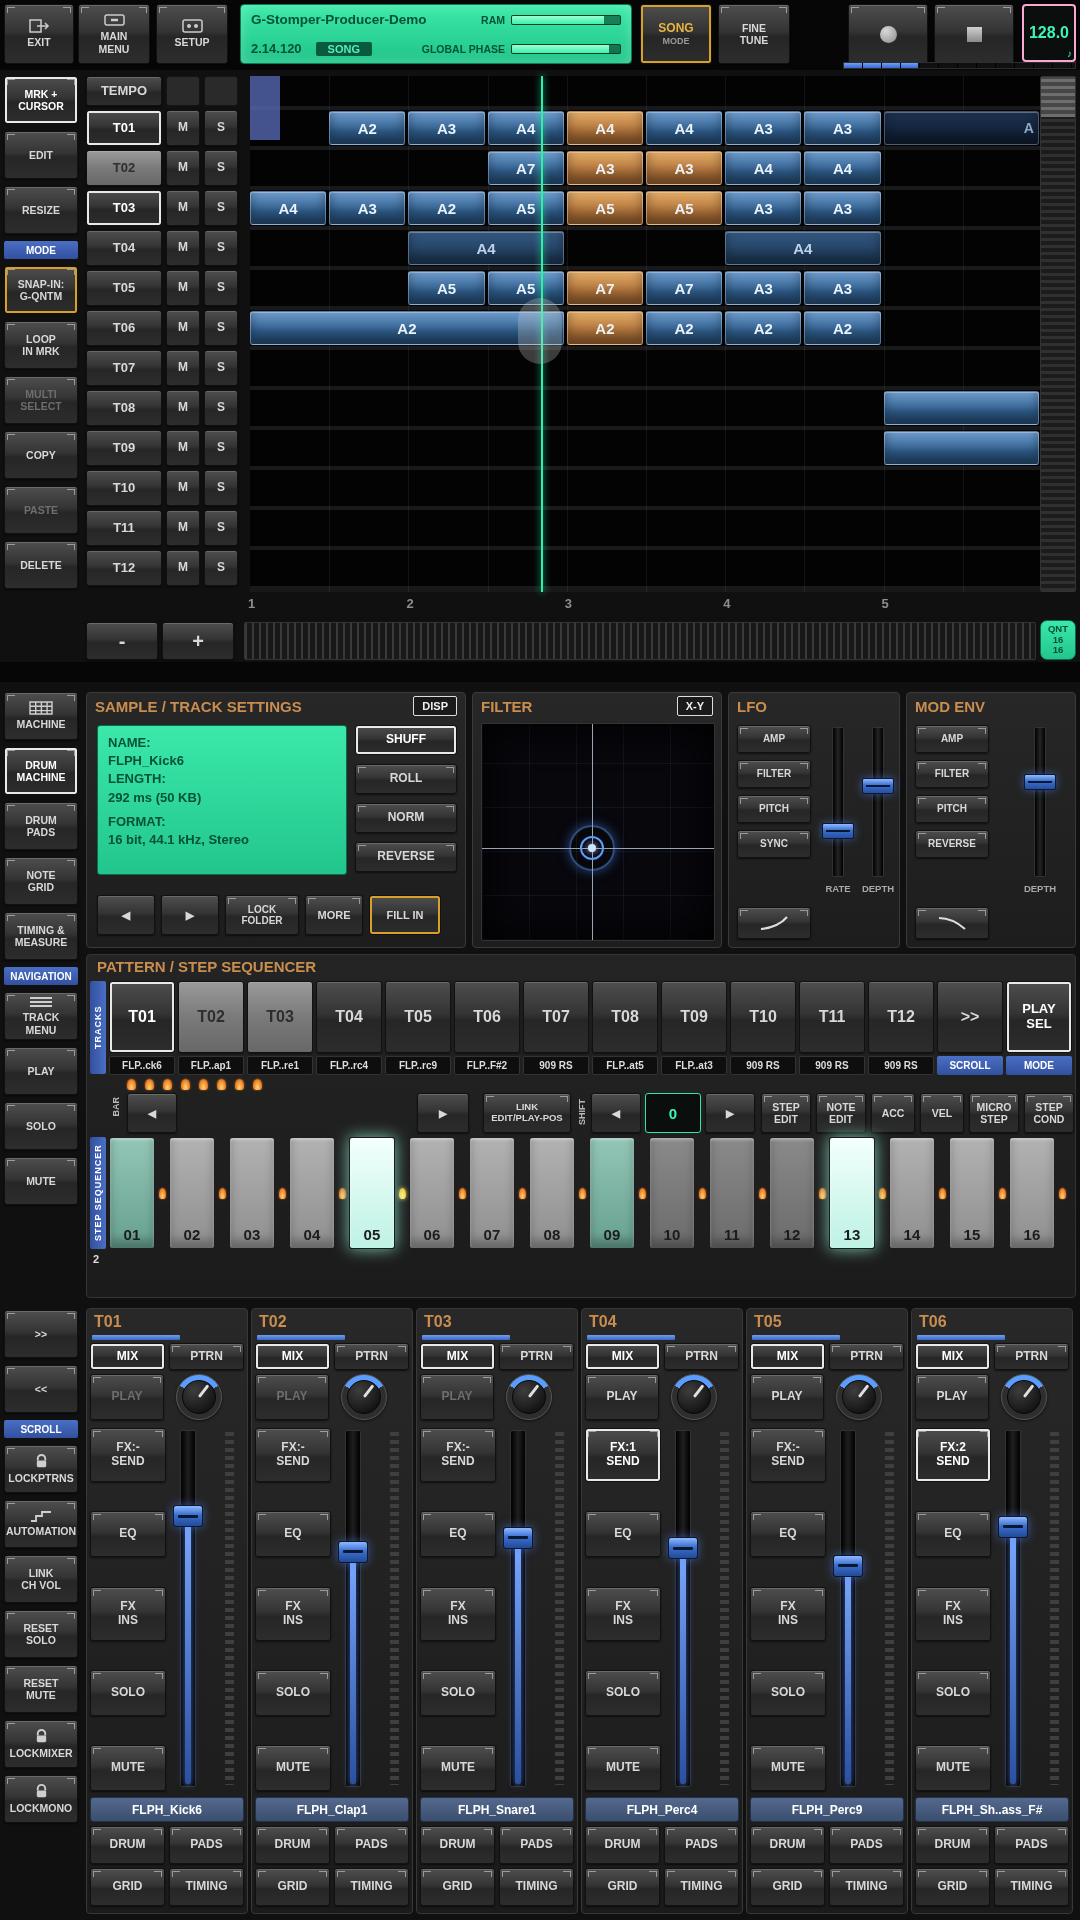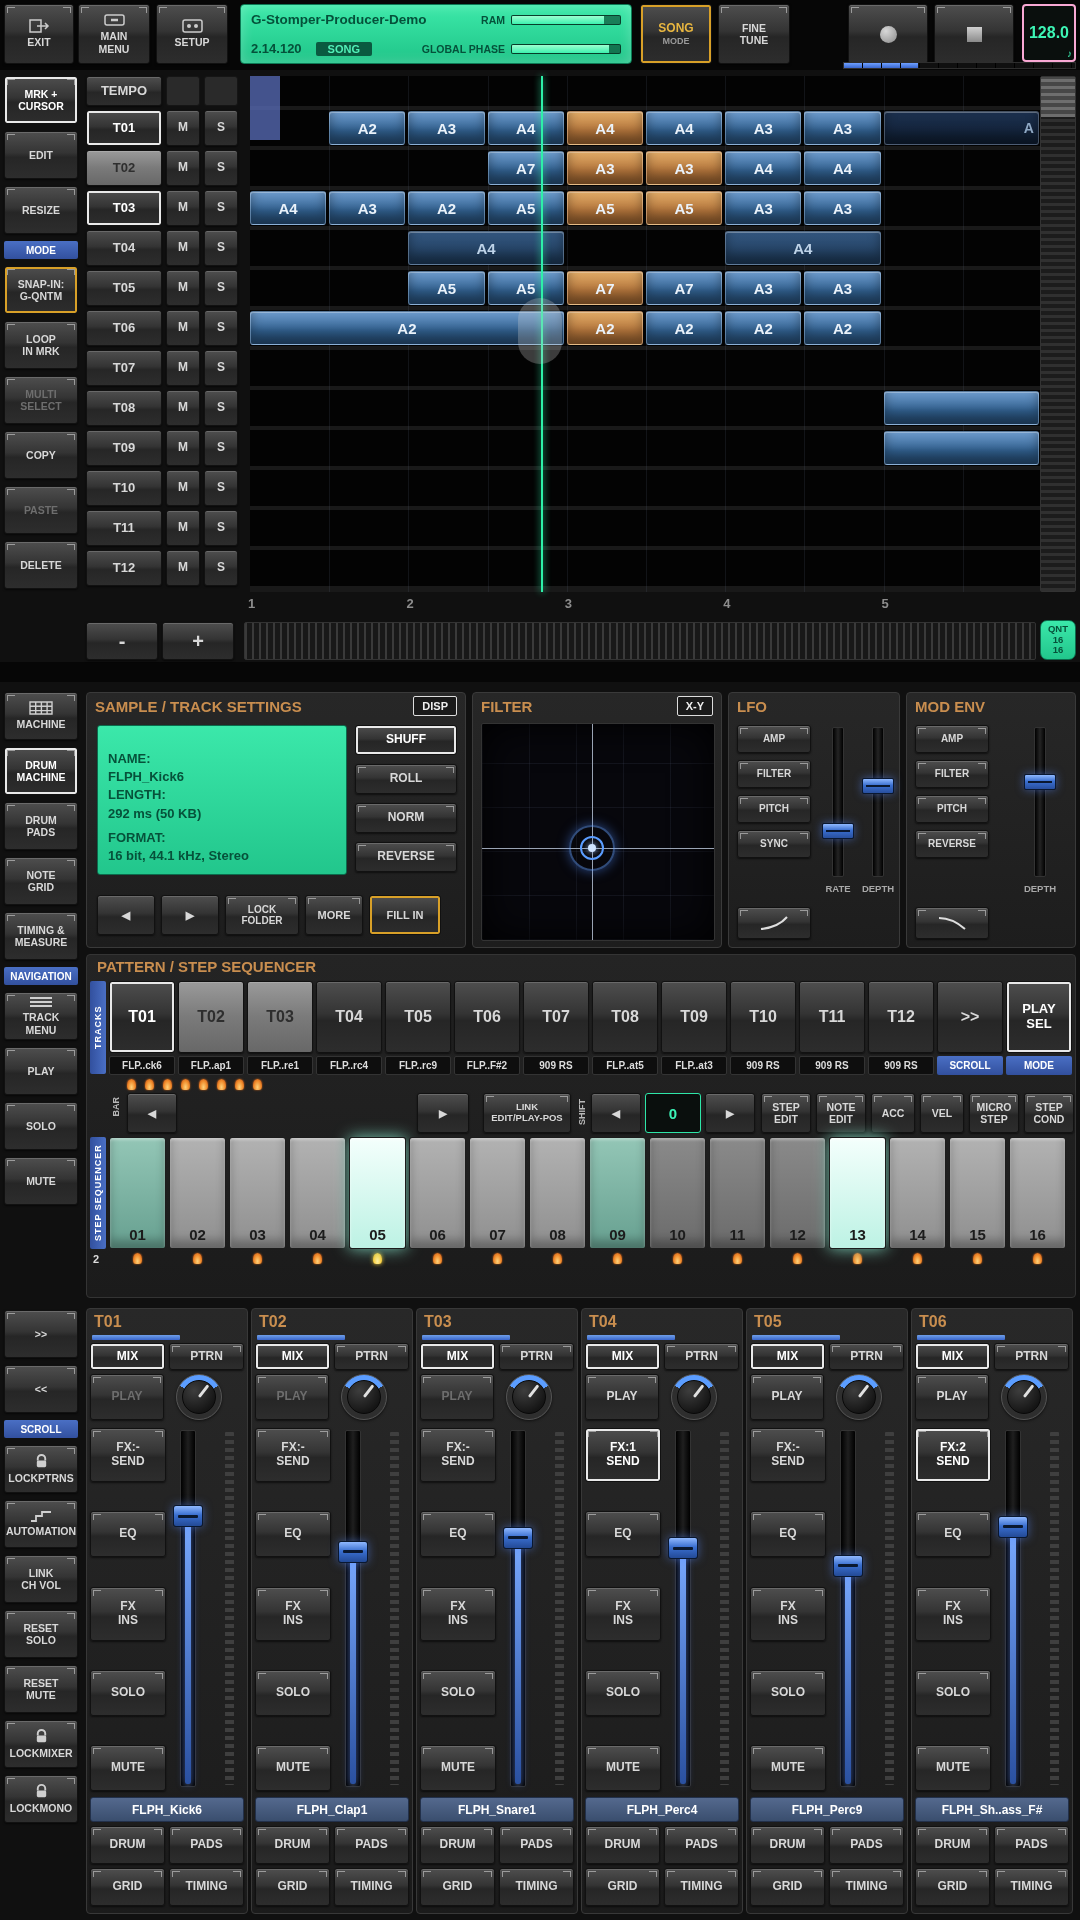--- a/index.html
+++ b/index.html
@@ -97,21 +97,21 @@
   .panel-header{display:flex;justify-content:space-between;align-items:center;padding:4px 8px;
        color:#c98e4f;font-weight:bold;font-size:15px;height:26px}
   .mini{height:20px;padding:0 8px;font-size:11px;font-weight:bold;border:1px solid #ddd;background:#1a1a1a;
        color:#eee;border-radius:2px;display:flex;align-items:center}
   #panel-sample{left:86px;width:380px}
   #panel-filter{left:472px;width:250px}
   #panel-lfo{left:728px;width:172px}
   #panel-modenv{left:906px;width:170px}
   .info-display{position:absolute;left:10px;top:32px;width:250px;height:150px;
        background:linear-gradient(180deg,#3be8aa,#22c68c);border:1px solid #0b6b4c;border-radius:3px;
-       padding:24px 10px;color:#06513a;font-size:13px;font-weight:bold;line-height:1.4}
+       padding:8px 10px;color:#06513a;font-size:13px;font-weight:bold;line-height:1.4}
   .samp-col{position:absolute;left:268px;top:32px;width:102px;display:flex;flex-direction:column;gap:9px}
   .samp-col .btn{height:30px;font-size:12px}
   .samp-bottom{position:absolute;left:10px;top:202px;display:flex;gap:6px}
   .samp-bottom .btn{height:40px;font-size:11px}
   #xy-pad{position:absolute;left:8px;top:30px;width:234px;height:218px;background:#07070c;border:1px solid #333;border-radius:2px;
        box-shadow:inset 0 0 40px #000;overflow:hidden;
        background-image:repeating-linear-gradient(90deg,rgba(80,90,115,.16) 0 1px,transparent 1px 47px),
                         repeating-linear-gradient(0deg,rgba(80,90,115,.16) 0 1px,transparent 1px 44px)}
   .xy-vline{position:absolute;top:0;bottom:0;width:1px;background:#9aa4b4}
   .xy-hline{position:absolute;left:0;right:0;height:1px;background:#9aa4b4}
@@ -146,21 +146,21 @@
   .slot-tag{height:19px}
   .vlabel{position:absolute;writing-mode:vertical-rl;transform:rotate(180deg);color:#b8b8b8;font-size:9px;font-weight:bold}
   #bar-leds{position:absolute;left:40px;top:124px;display:flex;gap:9px}
   .flame{width:9px;height:11px;border-radius:50% 50% 35% 35%;
        background:radial-gradient(ellipse at 50% 75%,#ffd27a 0%,#f08a2a 55%,#a83a10 100%);box-shadow:0 0 2px rgba(255,120,20,.8)}
   .flame.yellow{background:radial-gradient(ellipse at 50% 75%,#fff0a0 0%,#ffd040 55%,#c08a10 100%);box-shadow:0 0 4px rgba(255,220,60,.9)}
   .cbtn{position:absolute;top:138px;height:40px;font-size:10.5px}
   .shift-display{position:absolute;top:138px;height:40px;background:#0a0f0d;border:1px solid #2ee6a8;border-radius:3px;
        color:#3cf5b8;font-size:15px;font-weight:bold;display:flex;align-items:center;justify-content:center}
   #steps{position:absolute;left:22px;top:182px;display:flex;gap:3px}
-  .step-col{width:57px;display:flex;flex-direction:column;align-items:center;gap:4px}
+  .step-col{width:57px;display:flex;align-items:center;gap:4px}
   .step-pad{position:relative;width:100%;height:112px;border:1px solid #1c1c1c;border-radius:3px;
        box-shadow:inset 0 2px 3px rgba(255,255,255,.35), inset 0 -8px 10px rgba(0,0,0,.28)}
   .step-pad.gray{background:linear-gradient(180deg,#b2b2b2,#8f8f8f)}
   .step-pad.dark{background:linear-gradient(180deg,#8a8a8a,#6b6b6b)}
   .step-pad.teal{background:linear-gradient(180deg,#93c6b6,#67a090)}
   .step-pad.lit{background:linear-gradient(180deg,#f4fffc,#bdf2e4);box-shadow:0 0 16px rgba(150,255,225,.75), inset 0 2px 3px rgba(255,255,255,.6)}
   .step-num{position:absolute;bottom:5px;width:100%;text-align:center;font-weight:bold;color:#1c1c1c;font-size:15px}
   #bar-page{position:absolute;left:6px;top:298px;color:#ddd;font-size:11px;font-weight:bold}
   
   #mixer{position:absolute;top:1304px;left:0;width:1080px;height:616px;background:#101010}

